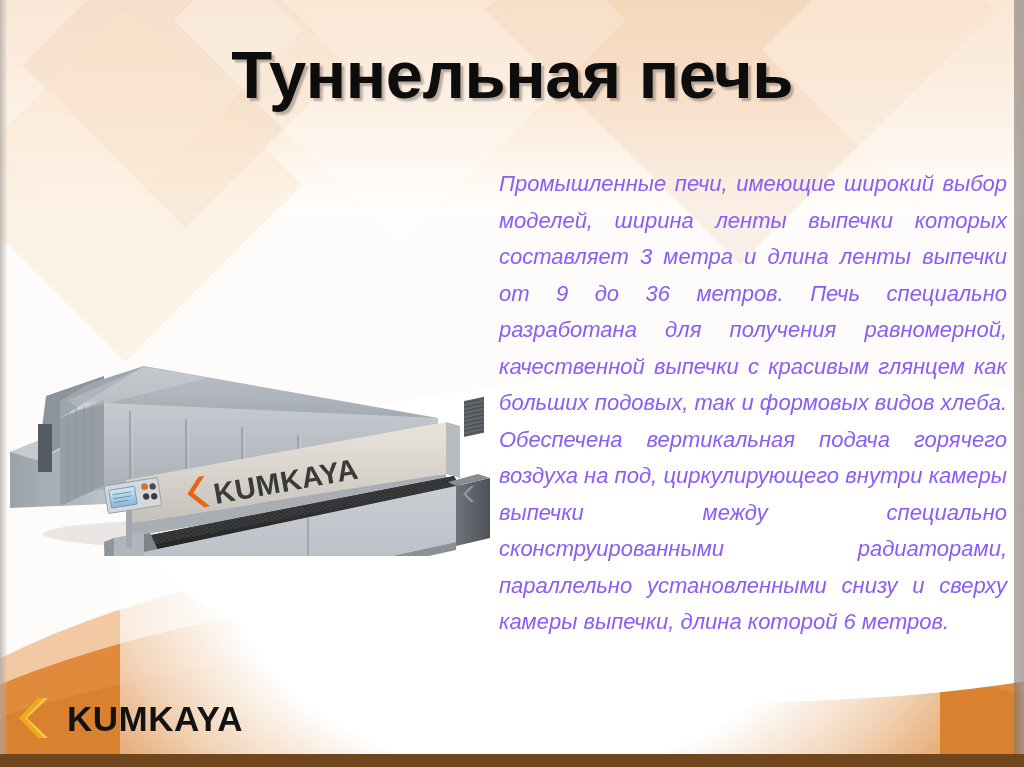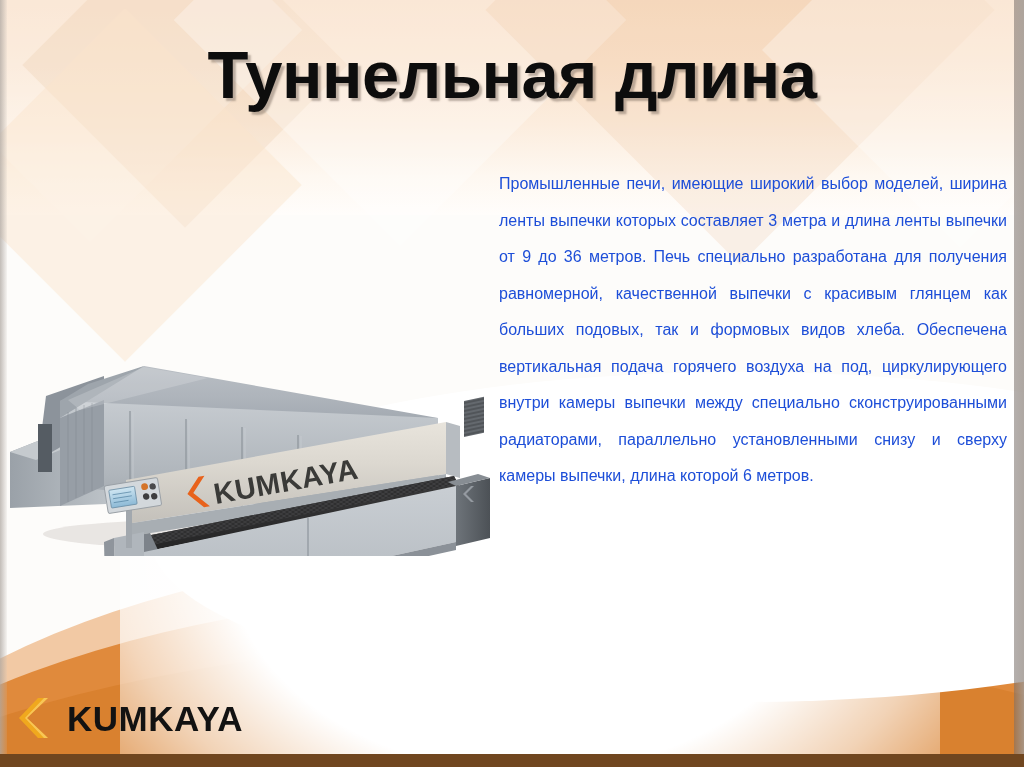--- a/index.html
+++ b/index.html
@@ -154,23 +154,24 @@
     letter-spacing: -0.5px;
     text-shadow: 3px 3px 2px rgba(110,95,85,0.45);
     white-space: nowrap;
   }
 
   
   .body-text {
     position: absolute;
     left: 499px; top: 166px;
     width: 508px;
-    font-size: 16px;
+    font-size: 22px;
     line-height: 36.5px;
-    color: #1d4ed8;
+    font-style: italic;
+    color: #8b5cf6;
     text-align: justify;
     text-justify: inter-word;
   }
 
   
   .oven {
     position: absolute;
     left: 8px; top: 186px;
     width: 490px; height: 370px;
   }
@@ -208,21 +209,21 @@
   <div class="facet facet-d"></div>
   <div class="facet facet-e"></div>
   <div class="facet facet-f"></div>
 
   <div class="band-light"></div>
   <div class="band-mid"></div>
   <div class="band-deep"></div>
   <div class="band-cut"></div>
   <div class="bg-glow"></div>
 
-  <div class="title">Туннельная длина</div>
+  <div class="title">Туннельная печь</div>
 
   <div class="oven">
     <svg width="490" height="370" viewBox="0 0 490 370" xmlns="http://www.w3.org/2000/svg">
       <defs>
         <linearGradient id="steelTop" x1="0" y1="0" x2="0" y2="1">
           <stop offset="0%" stop-color="#b9bec4"></stop>
           <stop offset="45%" stop-color="#aeb4bb"></stop>
           <stop offset="100%" stop-color="#9ba2aa"></stop>
         </linearGradient>
         <linearGradient id="steelSide" x1="0" y1="0" x2="1" y2="0">

